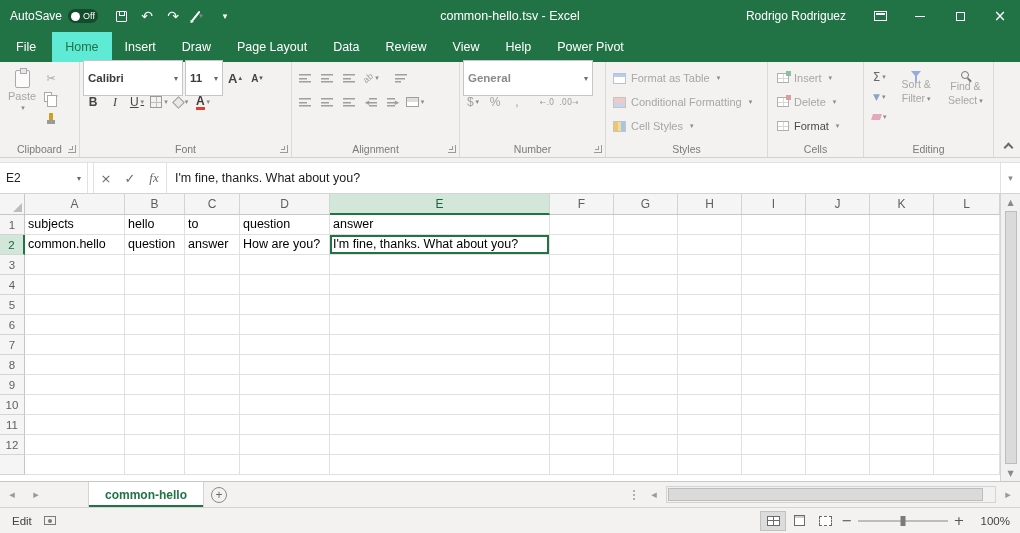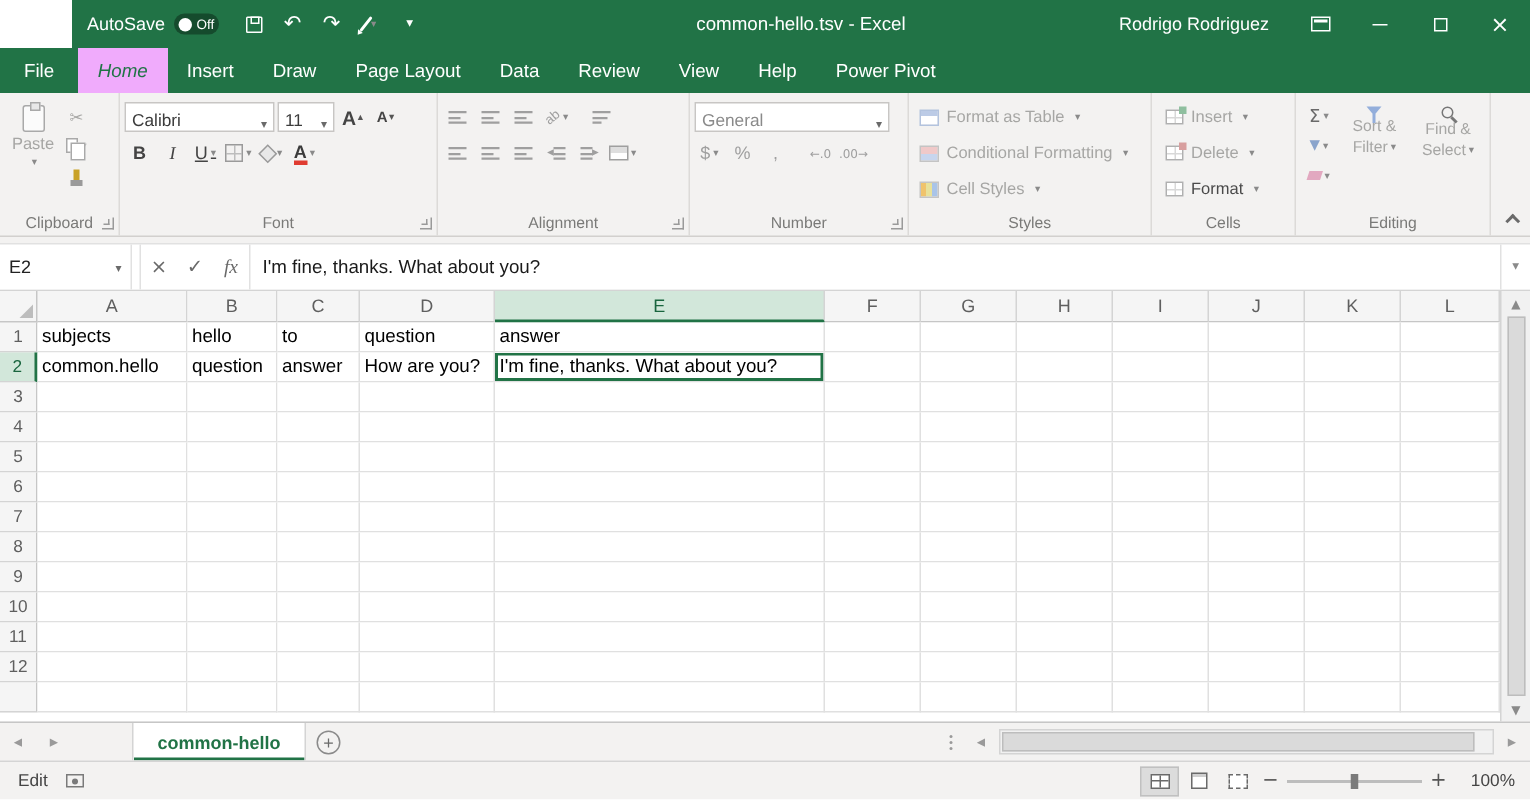--- a/index.html
+++ b/index.html
@@ -1,21 +1,21 @@
 <!DOCTYPE html>
 <html><head>
 <meta charset="utf-8">
 <style>
   * {margin:0;padding:0;box-sizing:border-box;}
   html,body {width:1020px;height:533px;overflow:hidden;font-family:"Liberation Sans",sans-serif;background:#fff;}
   body {display:flex;flex-direction:column;}
   .glyph {font-family:"DejaVu Sans",sans-serif;}
 
   
-  .titlebar {height:32px;background:#217346;color:#fff;display:flex;align-items:center;position:relative;flex:none;margin-left:48px;}
+  .titlebar {height:32px;background:#217346;color:#fff;display:flex;align-items:center;position:relative;flex:none;}
   .autosave {display:flex;align-items:center;gap:6px;padding:0 10px;font-size:12px;}
   .as-pill {width:30px;height:14px;border-radius:8px;background:rgba(0,0,0,.35);display:flex;align-items:center;padding:0 3px;gap:3px;}
   .as-knob {width:9px;height:9px;border-radius:50%;background:#fff;flex:none;}
   .as-state {font-size:9px;color:#fff;}
   .qat {display:flex;align-items:center;}
   .qbtn {width:26px;height:32px;display:flex;align-items:center;justify-content:center;color:#fff;font-size:14px;cursor:default;}
   .floppy {width:11px;height:11px;border:1.5px solid #fff;border-radius:1px;position:relative;}
   .floppy::before {content:"";position:absolute;top:-1px;left:2px;width:4px;height:3px;border:1px solid #fff;}
   .pen {width:2px;height:12px;background:#fff;border-radius:1px;transform:rotate(38deg);position:relative;}
   .pen::after {content:"";position:absolute;bottom:-3px;left:-1px;border-left:2px solid transparent;border-right:2px solid transparent;border-top:3px solid #fff;}
@@ -26,21 +26,21 @@
   .ribopts {width:13px;height:10px;border:1px solid #fff;position:relative;}
   .ribopts::before {content:"";position:absolute;top:1px;left:1px;right:1px;height:2px;background:#fff;}
   .minbar {width:10px;height:1px;background:#fff;}
   .maxbox {width:9px;height:9px;border:1px solid #fff;}
 
   
   .tabbar {height:30px;background:#217346;display:flex;align-items:stretch;flex:none;color:#fff;}
   #tabs {display:flex;}
   .tab {padding:0 13px;font-size:12.5px;display:flex;align-items:center;white-space:nowrap;}
   .tab.filetab {padding:0 16px;}
-  .tab.active {background:#f0abfc;color:#217346;font-style:italic;}
+  .tab.active {background:#5eead4;color:#217346;}
   .tb-tools {margin-left:auto;display:flex;align-items:center;gap:24px;padding-right:10px;}
   .tellme {display:flex;align-items:center;gap:7px;font-size:12.5px;}
   .bulb {width:9px;height:9px;border:1px solid #fff;border-radius:50%;position:relative;}
   .bulb::after {content:"";position:absolute;left:2.5px;bottom:-3px;width:2px;height:3px;background:#fff;}
   .sharebox {display:flex;align-items:center;gap:6px;font-size:12.5px;}
   .share-ico {width:10px;height:7px;border:1px solid #fff;border-top:none;position:relative;margin-top:5px;}
   .share-ico::after {content:"↗";font-family:"DejaVu Sans",sans-serif;position:absolute;top:-8px;left:2px;font-size:9px;color:#fff;}
   .smiley {color:#ffd83d;font-size:16px;line-height:1;}
 
   
@@ -60,21 +60,21 @@
   .clipico::before {content:"";position:absolute;top:-3px;left:4px;width:5px;height:4px;border:1px solid #a9a9a9;background:#e8e8e8;}
   .pastebig .plabel {font-size:11px;color:#a6a6a4;}
   .clipcol {display:flex;flex-direction:column;gap:3px;padding-top:4px;}
   .clipcol .ibtn {height:16px;font-size:11px;color:#a6a6a4;}
   .copy-ico {position:relative;width:8px;height:10px;border:1px solid #a9a9a9;background:#fff;}
   .copy-ico::after {content:"";position:absolute;left:2px;top:2px;width:8px;height:10px;border:1px solid #a9a9a9;background:#fff;}
   .brush-ico {width:4px;height:7px;background:#c9a227;position:relative;}
   .brush-ico::after {content:"";position:absolute;bottom:-4px;left:-2px;width:8px;height:4px;background:#9a9a9a;}
   
   .g-font {width:212px;}
-  .combo {height:20px;border:1px solid #c8c6c4;background:#fff;display:flex;align-items:flex-end;justify-content:space-between;padding:0 4px;font-size:11.5px;color:#3b3b3b;}
+  .combo {height:36px;border:1px solid #c8c6c4;background:#fff;display:flex;align-items:center;justify-content:space-between;padding:0 4px;font-size:11.5px;color:#3b3b3b;font-weight:bold;}
   .combo .cmbcar {font-size:8px;color:#6a6a6a;font-family:"DejaVu Sans",sans-serif;}
   .w100 {width:100px;} .w38 {width:38px;} .w130 {width:130px;}
   .bigA {font-size:13px;font-weight:bold;} .smA {font-size:10px;font-weight:bold;}
   .tinycar {font-size:7px;font-family:"DejaVu Sans",sans-serif;color:#555;margin-left:1px;}
   .bld {font-weight:bold;} .itl {font-style:italic;font-family:"Liberation Serif",serif;} .und {text-decoration:underline;}
   .borders-ico {width:12px;height:12px;border:1px solid #9a9a9a;background:linear-gradient(#bdbdbd,#bdbdbd) 50% 0/1px 100% no-repeat,linear-gradient(#bdbdbd,#bdbdbd) 0 50%/100% 1px no-repeat;}
   .bucket-ico {width:9px;height:9px;border:1px solid #9a9a9a;transform:rotate(45deg);position:relative;background:#e8e8e8;}
   .fontA {font-weight:bold;font-size:12px;color:#3b3b3b;border-bottom:3px solid #e03c31;line-height:12px;}
   
   .g-align {width:168px;}

